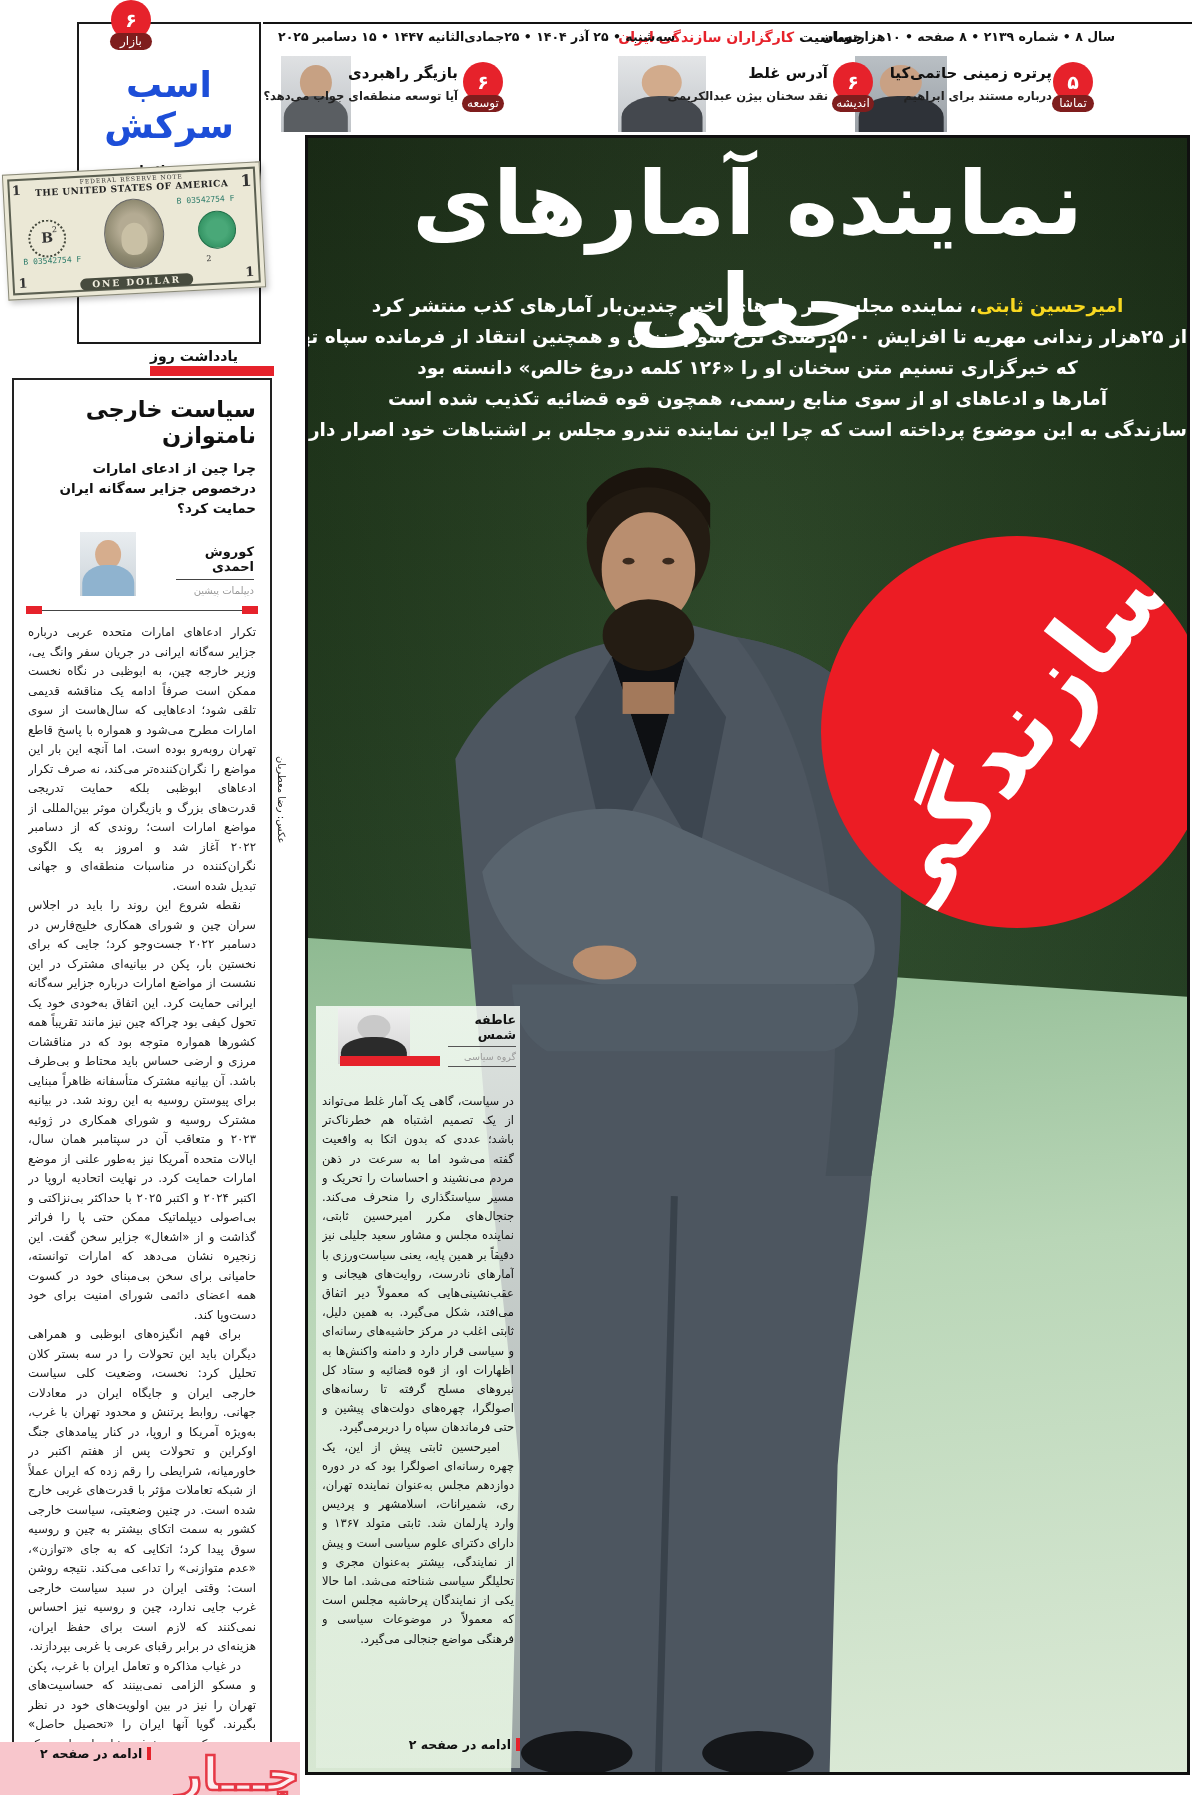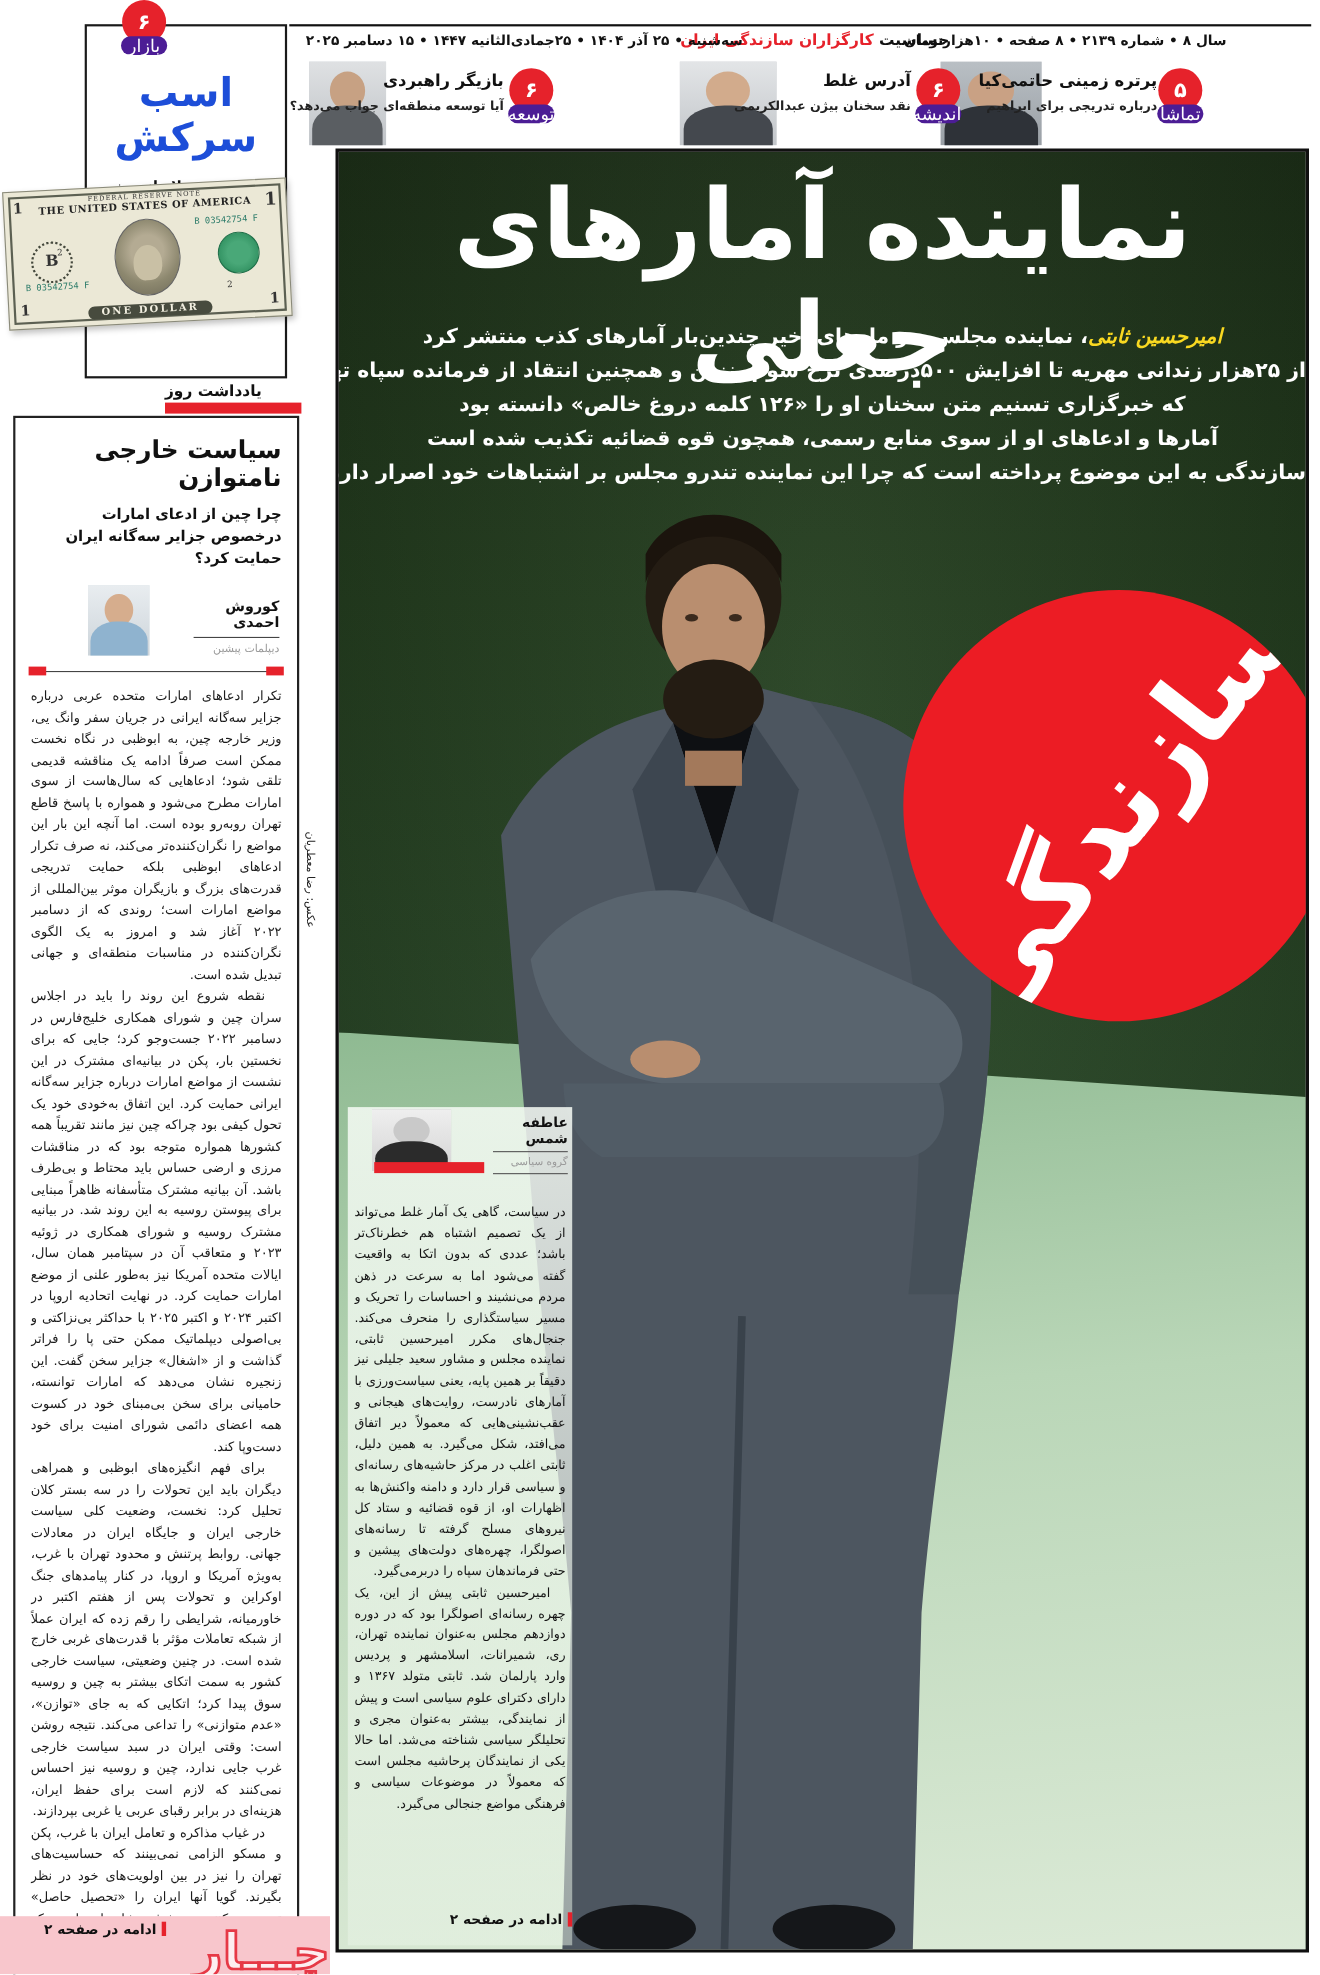--- a/index.html
+++ b/index.html
@@ -11,21 +11,21 @@
   .meta{position:absolute;top:29px;font-size:12.5px;font-weight:bold;color:#111;white-space:nowrap;}
   .meta-issue{right:85px;}
   .meta-paper{right:337px;font-size:14px;}
   .meta-paper .red{color:#e6222b;}
   .meta-date{left:278px;direction:rtl;}
 
   
   .badge{position:absolute;width:42px;text-align:center;z-index:6;}
   .badge-num{width:40px;height:40px;margin:0 auto;background:#e6222b;border-radius:50%;
              color:#fff;font-size:19px;font-weight:bold;line-height:40px;}
-  .badge-label{margin-top:-7px;position:relative;background:#4c1d95;color:#fff;font-size:16px;
+  .badge-label{margin-top:-7px;position:relative;background:#7f1d1d;color:#fff;font-size:12px;
                line-height:17px;border-radius:9px;}
 
   
   .t-photo{position:absolute;top:56px;height:76px;overflow:hidden;background:#cfd2d6;}
   .person{position:relative;width:100%;height:100%;}
   .person::before{content:"";position:absolute;left:50%;top:12%;transform:translateX(-50%);
       width:46%;height:46%;border-radius:50%;background:var(--skin,#caa386);}
   .person::after{content:"";position:absolute;left:50%;top:52%;transform:translateX(-50%);
       width:92%;height:60%;border-radius:46% 46% 0 0;background:var(--coat,#3c3f45);}
   .t-text{position:absolute;top:64px;white-space:nowrap;text-align:right;z-index:5;}
@@ -99,21 +99,21 @@
          background:radial-gradient(ellipse at 50% 30%,rgba(255,255,255,.05) 0,rgba(0,0,0,.22) 100%);}
   .floor{position:absolute;left:0;top:800px;width:100%;height:840px;z-index:1;
          background:linear-gradient(175deg,#8fba92 0%,#b9d6b7 40%,#dcead7 100%);
          clip-path:polygon(0 0,100% 7%,100% 100%,0 100%);}
   .man{position:absolute;inset:0;width:100%;height:100%;z-index:2;}
   .headline{position:absolute;z-index:3;left:0;top:14px;width:100%;margin:0;text-align:center;
             font-size:88px;font-weight:bold;color:#fff;letter-spacing:-1px;}
   .lede{position:absolute;z-index:3;left:0;top:152px;width:100%;text-align:center;
         font-size:18.5px;font-weight:bold;line-height:31px;color:#fff;}
   .lede div{white-space:nowrap;}
-  .lede .em{color:#f8d821;font-style:italic;}
+  .lede .em{color:#f8d821;}
   .logo-circle{position:absolute;z-index:4;left:513px;top:398px;width:392px;height:392px;border-radius:50%;
                background:#ec1c24;display:flex;align-items:center;justify-content:center;overflow:hidden;}
   .logo-word{transform:rotate(-52deg);font-size:100px;font-weight:bold;color:#fff;white-space:nowrap;}
 
   
   .atefeh{position:absolute;z-index:5;left:8px;top:868px;width:204px;height:762px;
           background:linear-gradient(180deg,rgba(247,252,246,.85),rgba(233,244,231,.5));}
   .at-head{position:relative;height:72px;}
   .at-photo{position:absolute;left:22px;top:2px;width:72px;height:56px;overflow:hidden;background:#cfcfcf;
             filter:grayscale(1);}
@@ -141,21 +141,21 @@
     <span>حساسیت</span>
     <span class="red">کارگزاران سازندگی ایران</span>
   </div>
   <div class="meta meta-date">سه‌شنبه • ۲۵ آذر ۱۴۰۴ • ۲۵جمادی‌الثانیه ۱۴۴۷ • ۱۵ دسامبر ۲۰۲۵</div>
 
   <div class="t-photo" style="left:855px;width:92px;">
     <div class="person" style="--skin:#c9a184;--coat:#2e3238;background:linear-gradient(#b9bfc4,#9aa0a6);"></div>
   </div>
   <div class="t-text" style="right:148px;">
     <div class="t-title">پرتره زمینی حاتمی‌کیا</div>
-    <div class="t-sub">درباره تدریجی برای ابراهیم</div>
+    <div class="t-sub">درباره مستند برای ابراهیم</div>
   </div>
   <div class="badge" style="left:1052px;top:62px;">
     <div class="badge-num">۵</div>
     <div class="badge-label">تماشا</div>
   </div>
 
   <div class="t-photo" style="left:618px;width:88px;">
     <div class="person" style="--skin:#d2ab8c;--coat:#44484e;background:linear-gradient(#e3e5e7,#c2c6ca);"></div>
   </div>
   <div class="t-text" style="right:372px;">

